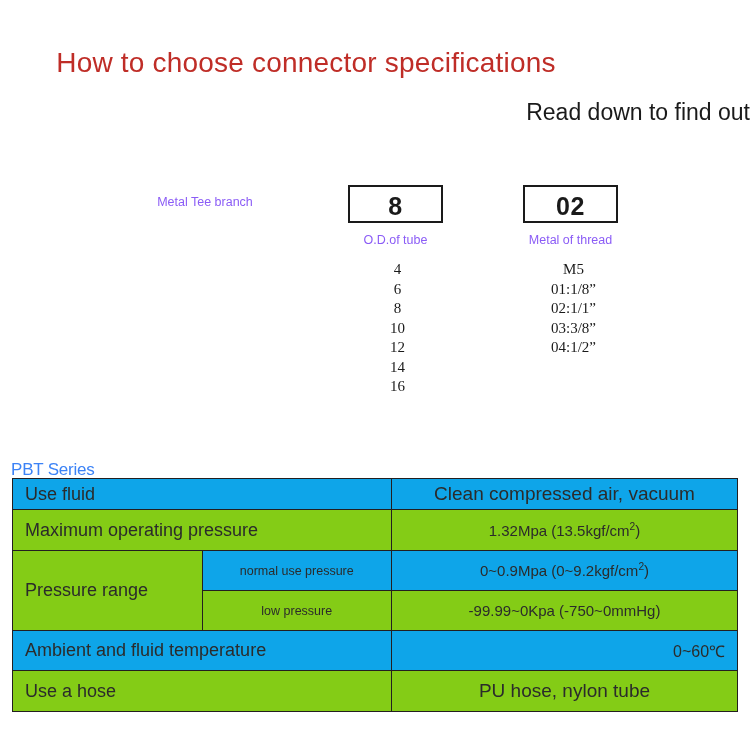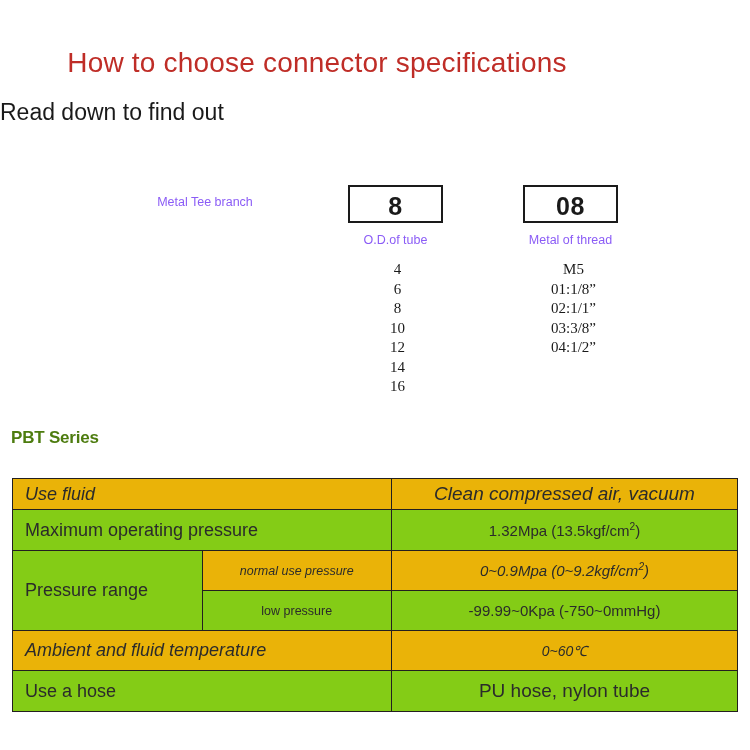--- a/index.html
+++ b/index.html
@@ -13,35 +13,35 @@
     position: relative;
     font-family: "Liberation Sans", sans-serif;
     color: #1a1a1a;
     overflow: hidden;
   }
 
   
   #main-title {
     position: absolute;
     top: 47px;
-    left: 12px;
+    left: 1px;
     width: 610px;
     text-align: center;
     font-size: 28px;
     font-weight: 400;
     color: #bf2d27;
     letter-spacing: 0.2px;
     white-space: nowrap;
   }
   #sub-title {
     position: absolute;
     top: 99px;
     left: 0;
     width: 750px;
-    text-align: left;
+    text-align: right;
     font-size: 23px;
     font-weight: 400;
     color: #1a1a1a;
     white-space: nowrap;
   }
 
   
   .code-group {
     position: absolute;
     text-align: center;
@@ -76,24 +76,24 @@
   #group-tube     { left: 348px; top: 185px; width: 95px;  }
   #group-thread   { left: 523px; top: 185px; width: 95px;  }
 
   #group-tube .option-list   { margin-left: 4px; }
   #group-thread .option-list { margin-left: 6px; }
 
   
   #series-heading {
     position: absolute;
     left: 11px;
-    top: 428px;
+    top: 460px;
     font-size: 17px;
-    font-weight: 700;
-    color: #4d7c0f;
+    font-weight: 400;
+    color: #3b82f6;
     letter-spacing: -0.2px;
   }
 
   
   #spec-table {
     position: absolute;
     left: 12px;
     top: 478px;
     width: 726px;
     border-collapse: collapse;
@@ -117,24 +117,24 @@
   }
   .val-big {
     font-size: 19px;
     text-align: center;
   }
   .val-sm {
     font-size: 15px;
     text-align: center;
   }
   .val-xsm {
-    font-size: 14px;
-    text-align: center;
-  }
-  .beige { background: #eab308; font-style: italic; }
+    font-size: 16px;
+    text-align: right;
+  }
+  .beige { background: #0ea5e9; }
   .white { background: #84cc16; }
   .h30 { height: 30px; }
   .h40 { height: 40px; }
   .h39 { height: 39px; }
   sup { font-size: 0.68em; vertical-align: super; line-height: 0; }
 </style>
 </head>
 <body>
 
 <div id="main-title">How to choose connector specifications</div>
@@ -153,21 +153,21 @@
     <div>6</div>
     <div>8</div>
     <div>10</div>
     <div>12</div>
     <div>14</div>
     <div>16</div>
   </div>
 </div>
 
 <div class="code-group" id="group-thread">
-  <div class="code-box">08</div>
+  <div class="code-box">02</div>
   <div class="code-caption">Metal of thread</div>
   <div class="option-list">
     <div>M5</div>
     <div>01:1/8”</div>
     <div>02:1/1”</div>
     <div>03:3/8”</div>
     <div>04:1/2”</div>
   </div>
 </div>
 

